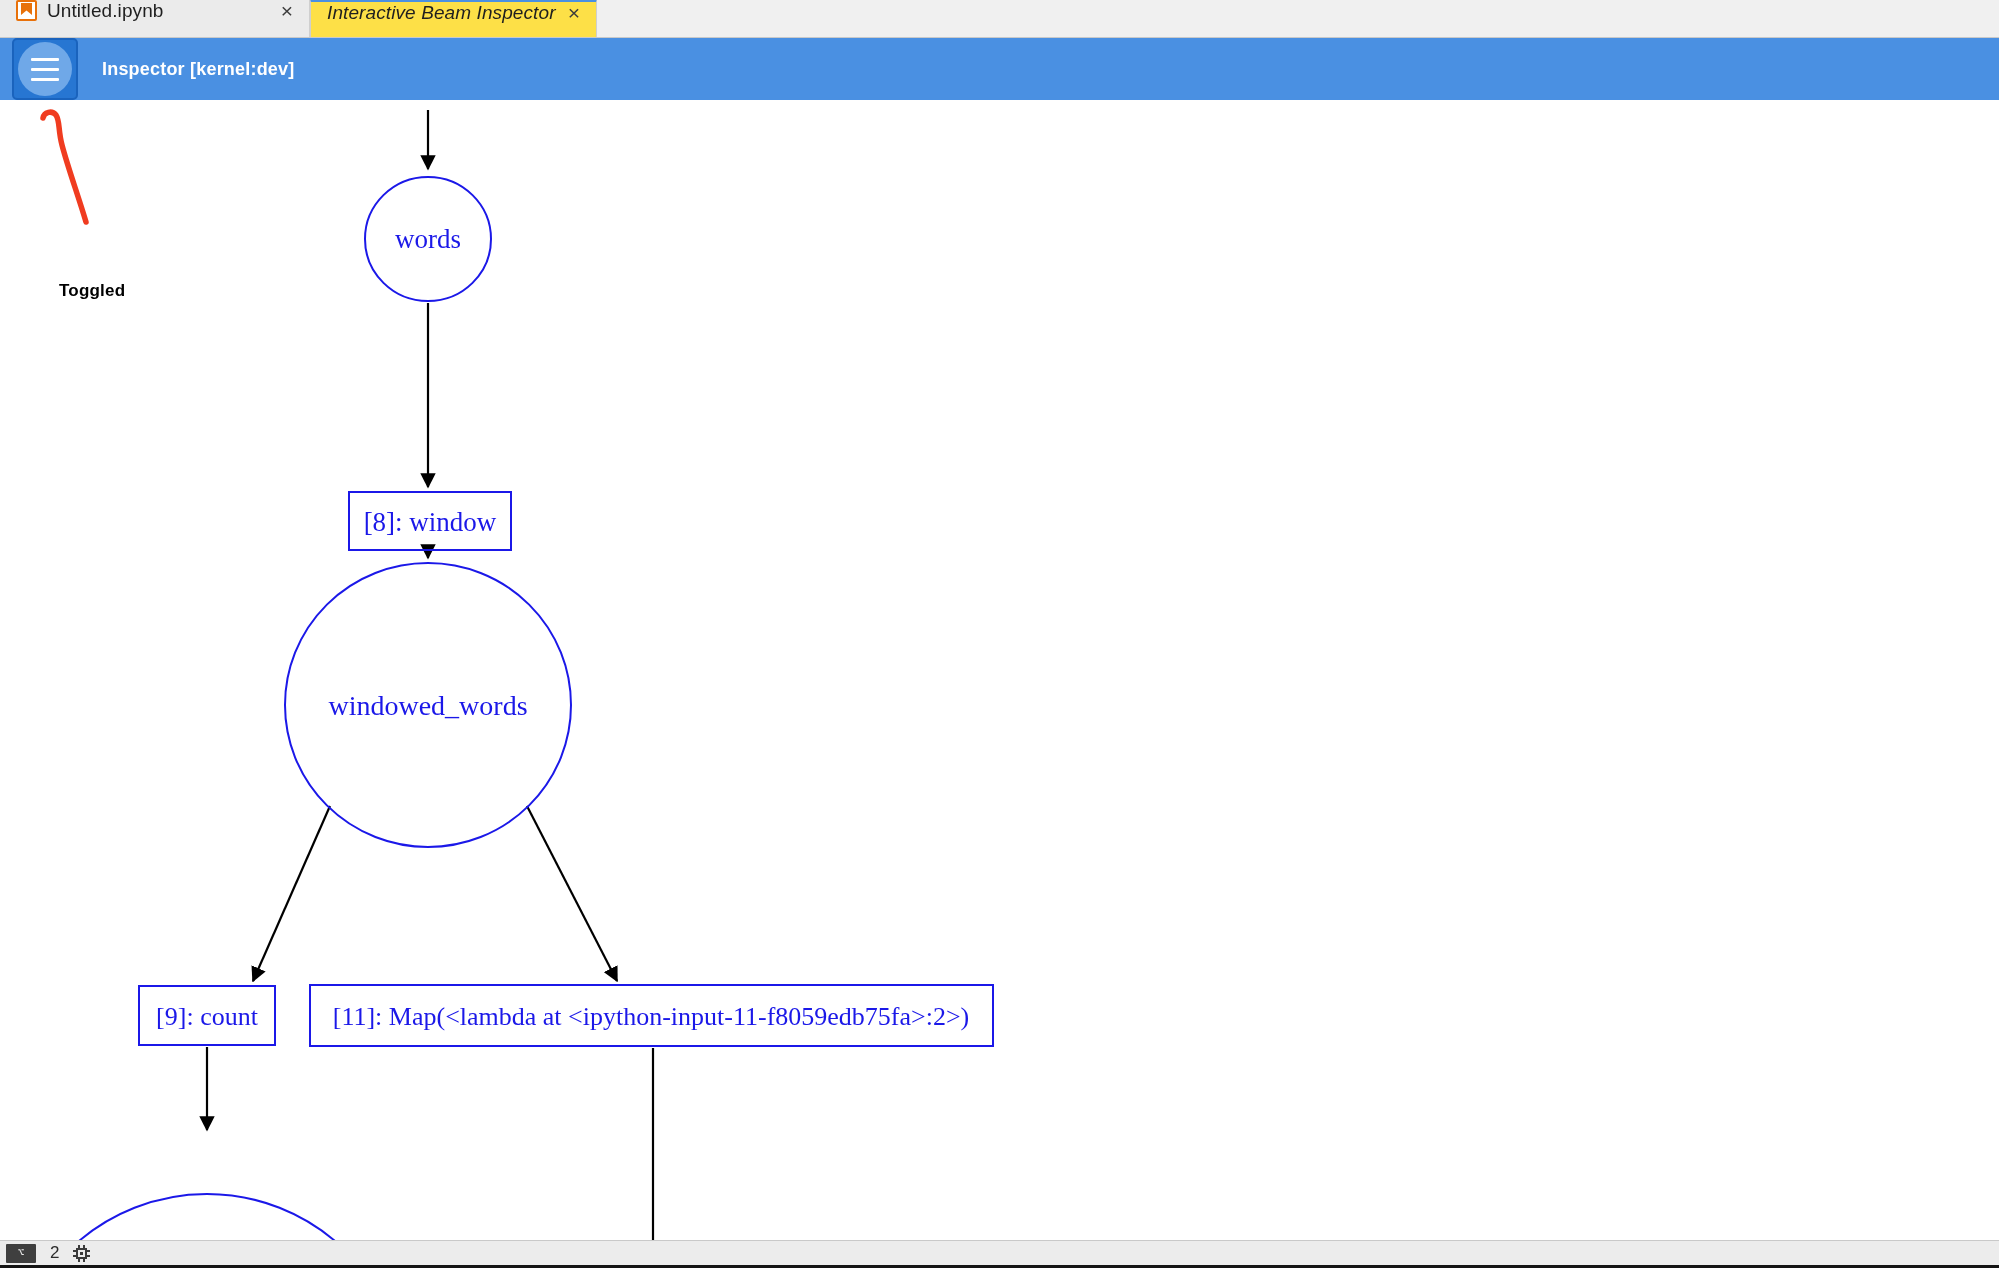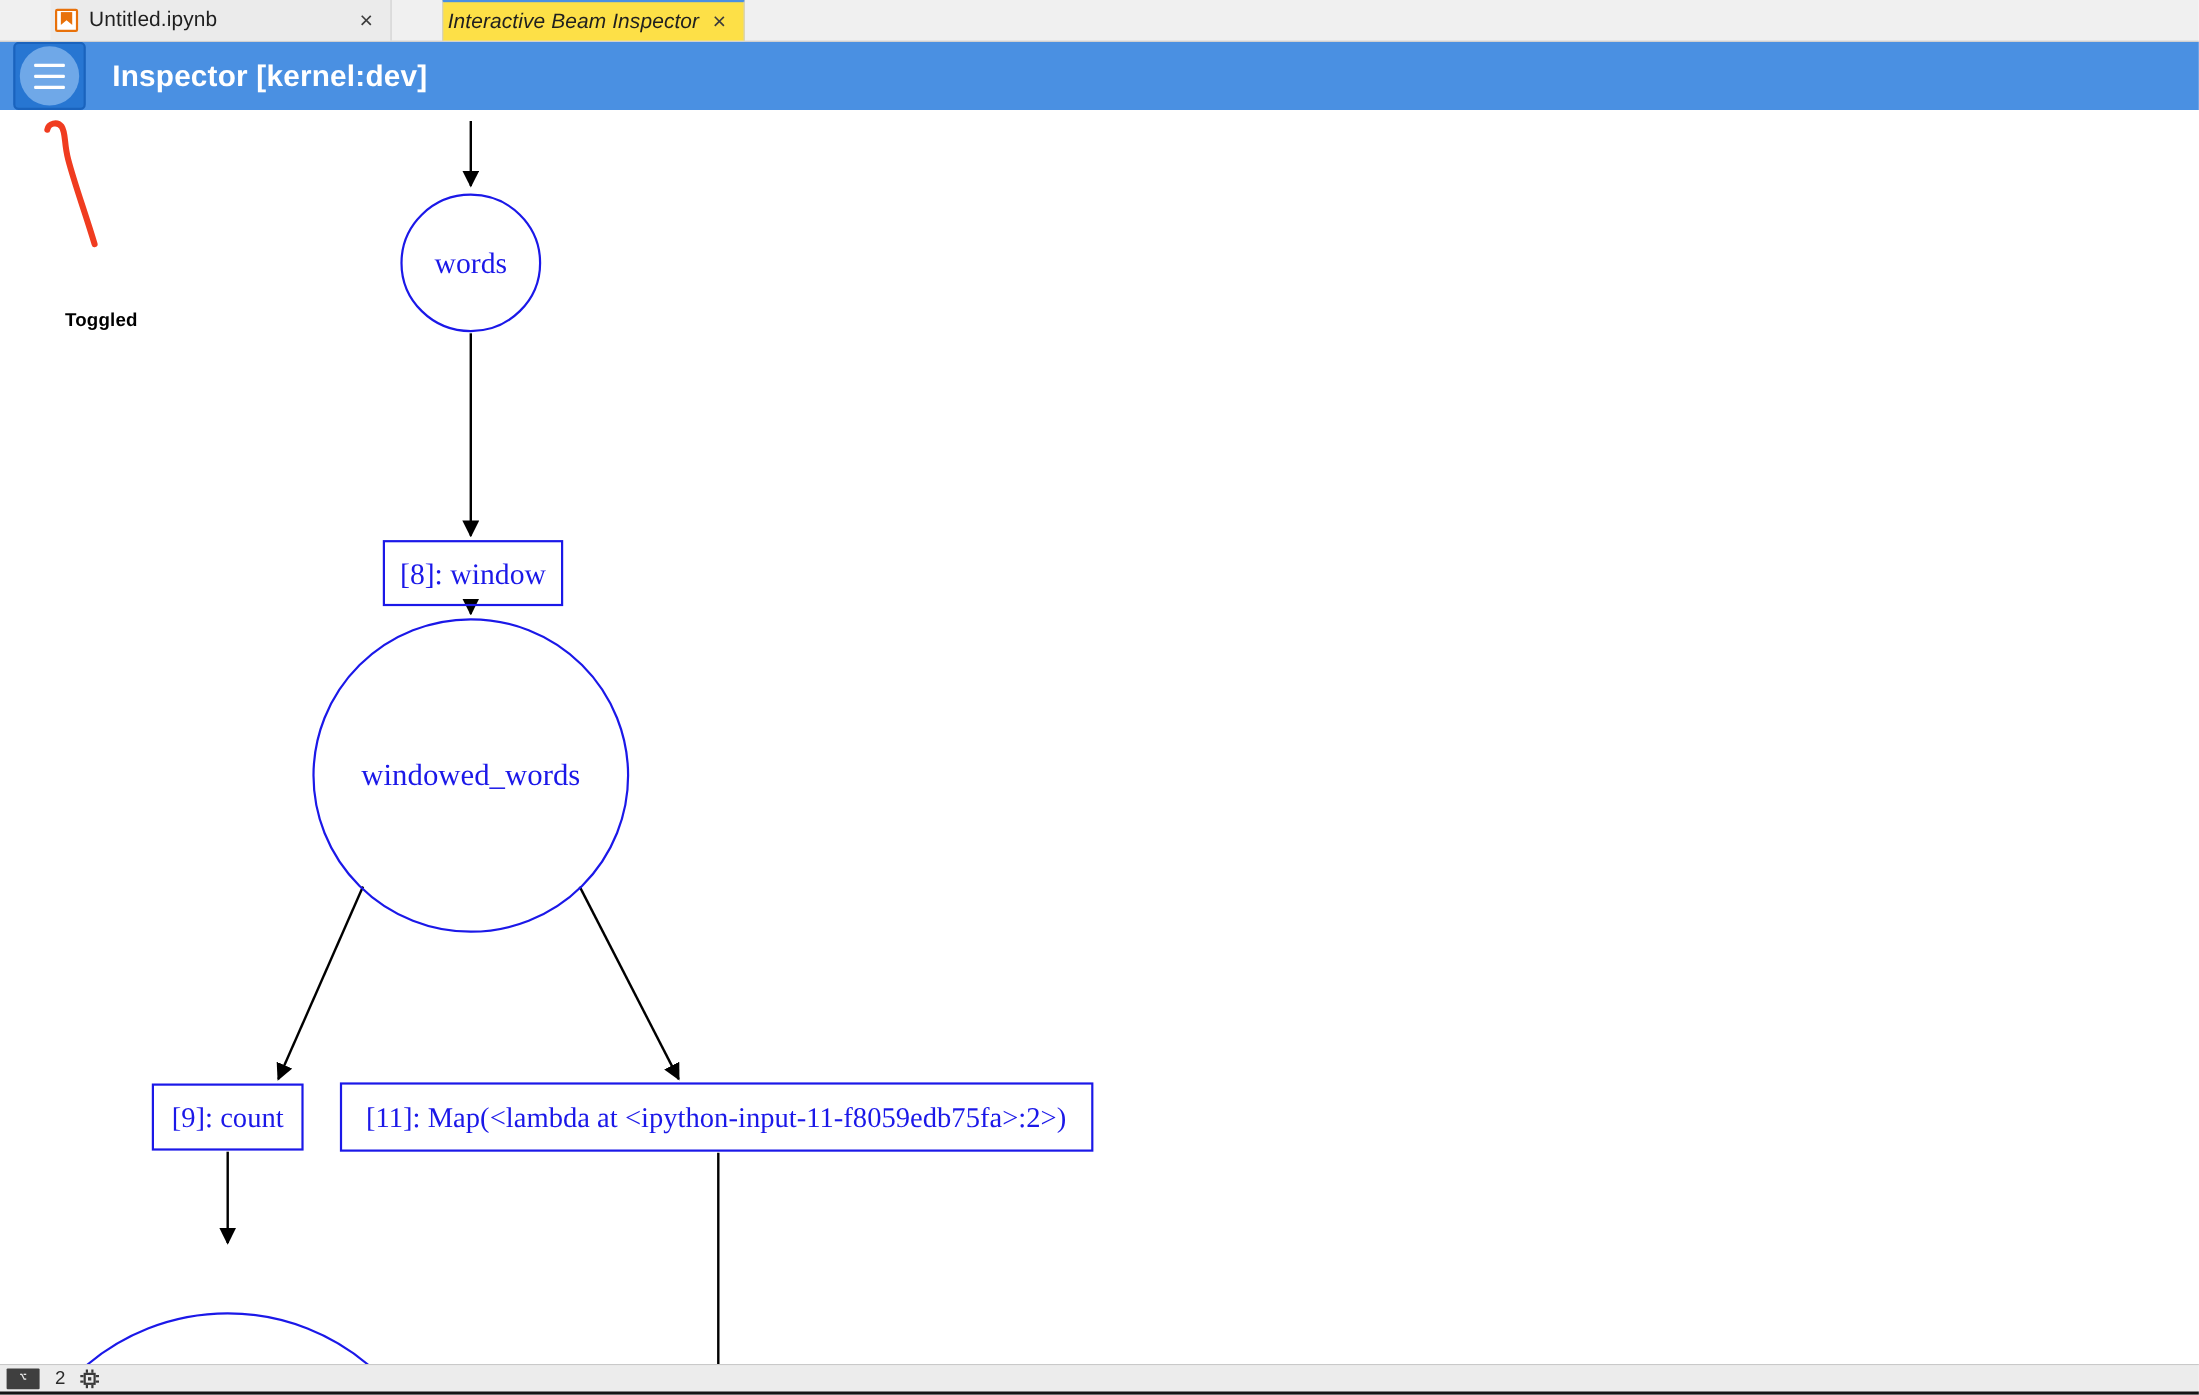--- a/index.html
+++ b/index.html
@@ -27,28 +27,26 @@
     background: #f0f0f0;
     border-bottom: 1px solid #c9c9c9;
     display: flex;
     align-items: flex-end;
     z-index: 5;
   }
   .tab {
     position: relative;
     height: 37px;
     display: flex;
-    align-items: center;
     gap: 10px;
-    padding: 0 14px 0 4px;
+    padding: 0 14px 0 16px;
     background: #ebebeb;
     border-right: 1px solid #cfcfcf;
     cursor: pointer;
     white-space: nowrap;
-    margin-left: 46px;
   }
   .tab.inactive {
     background: #ebebeb;
     width: 310px;
   }
   .tab.active {
     background: #fde047;
     border-top: 3px solid #4a90e2;
     height: 38px;
     border-left: 1px solid #cfcfcf;
@@ -124,21 +122,21 @@
   }
   .hamburger-circle span {
     display: block;
     width: 28px;
     height: 3px;
     background: #ffffff;
     border-radius: 1px;
   }
   .header-title {
     color: #ffffff;
-    font-size: 27px;
+    font-size: 18px;
     font-weight: bold;
     margin-left: 24px;
     letter-spacing: .2px;
   }
 
   
   .canvas {
     position: relative;
     flex: 1;
     background: #ffffff;

